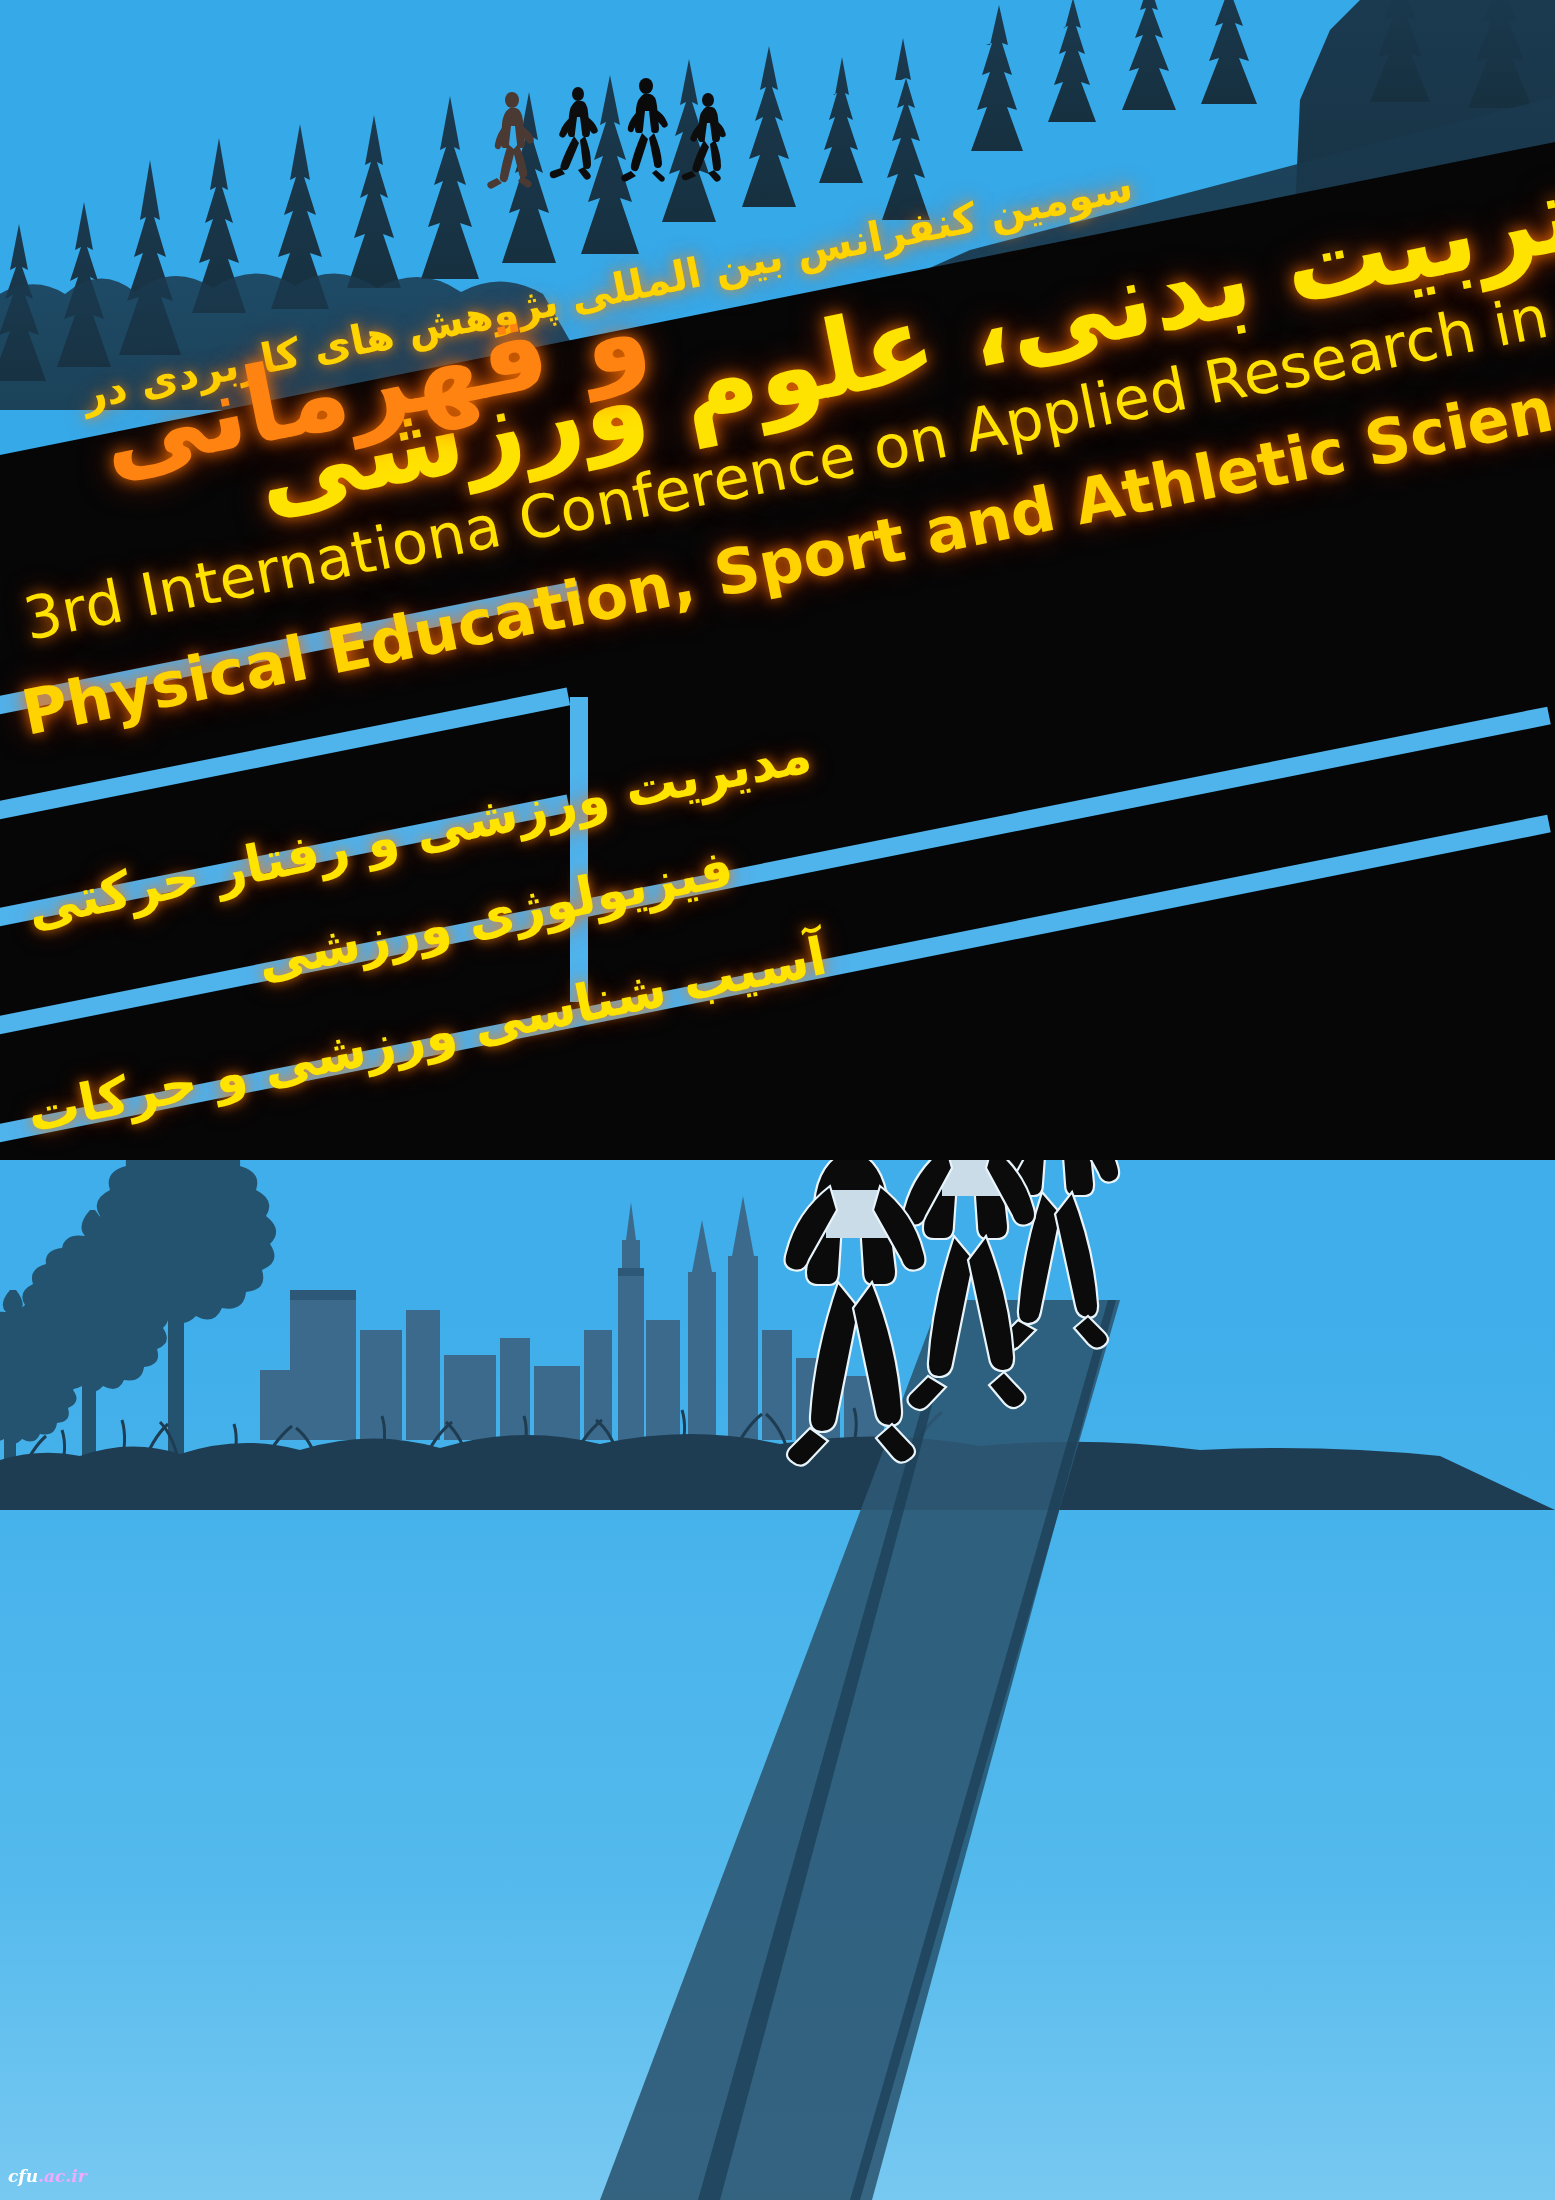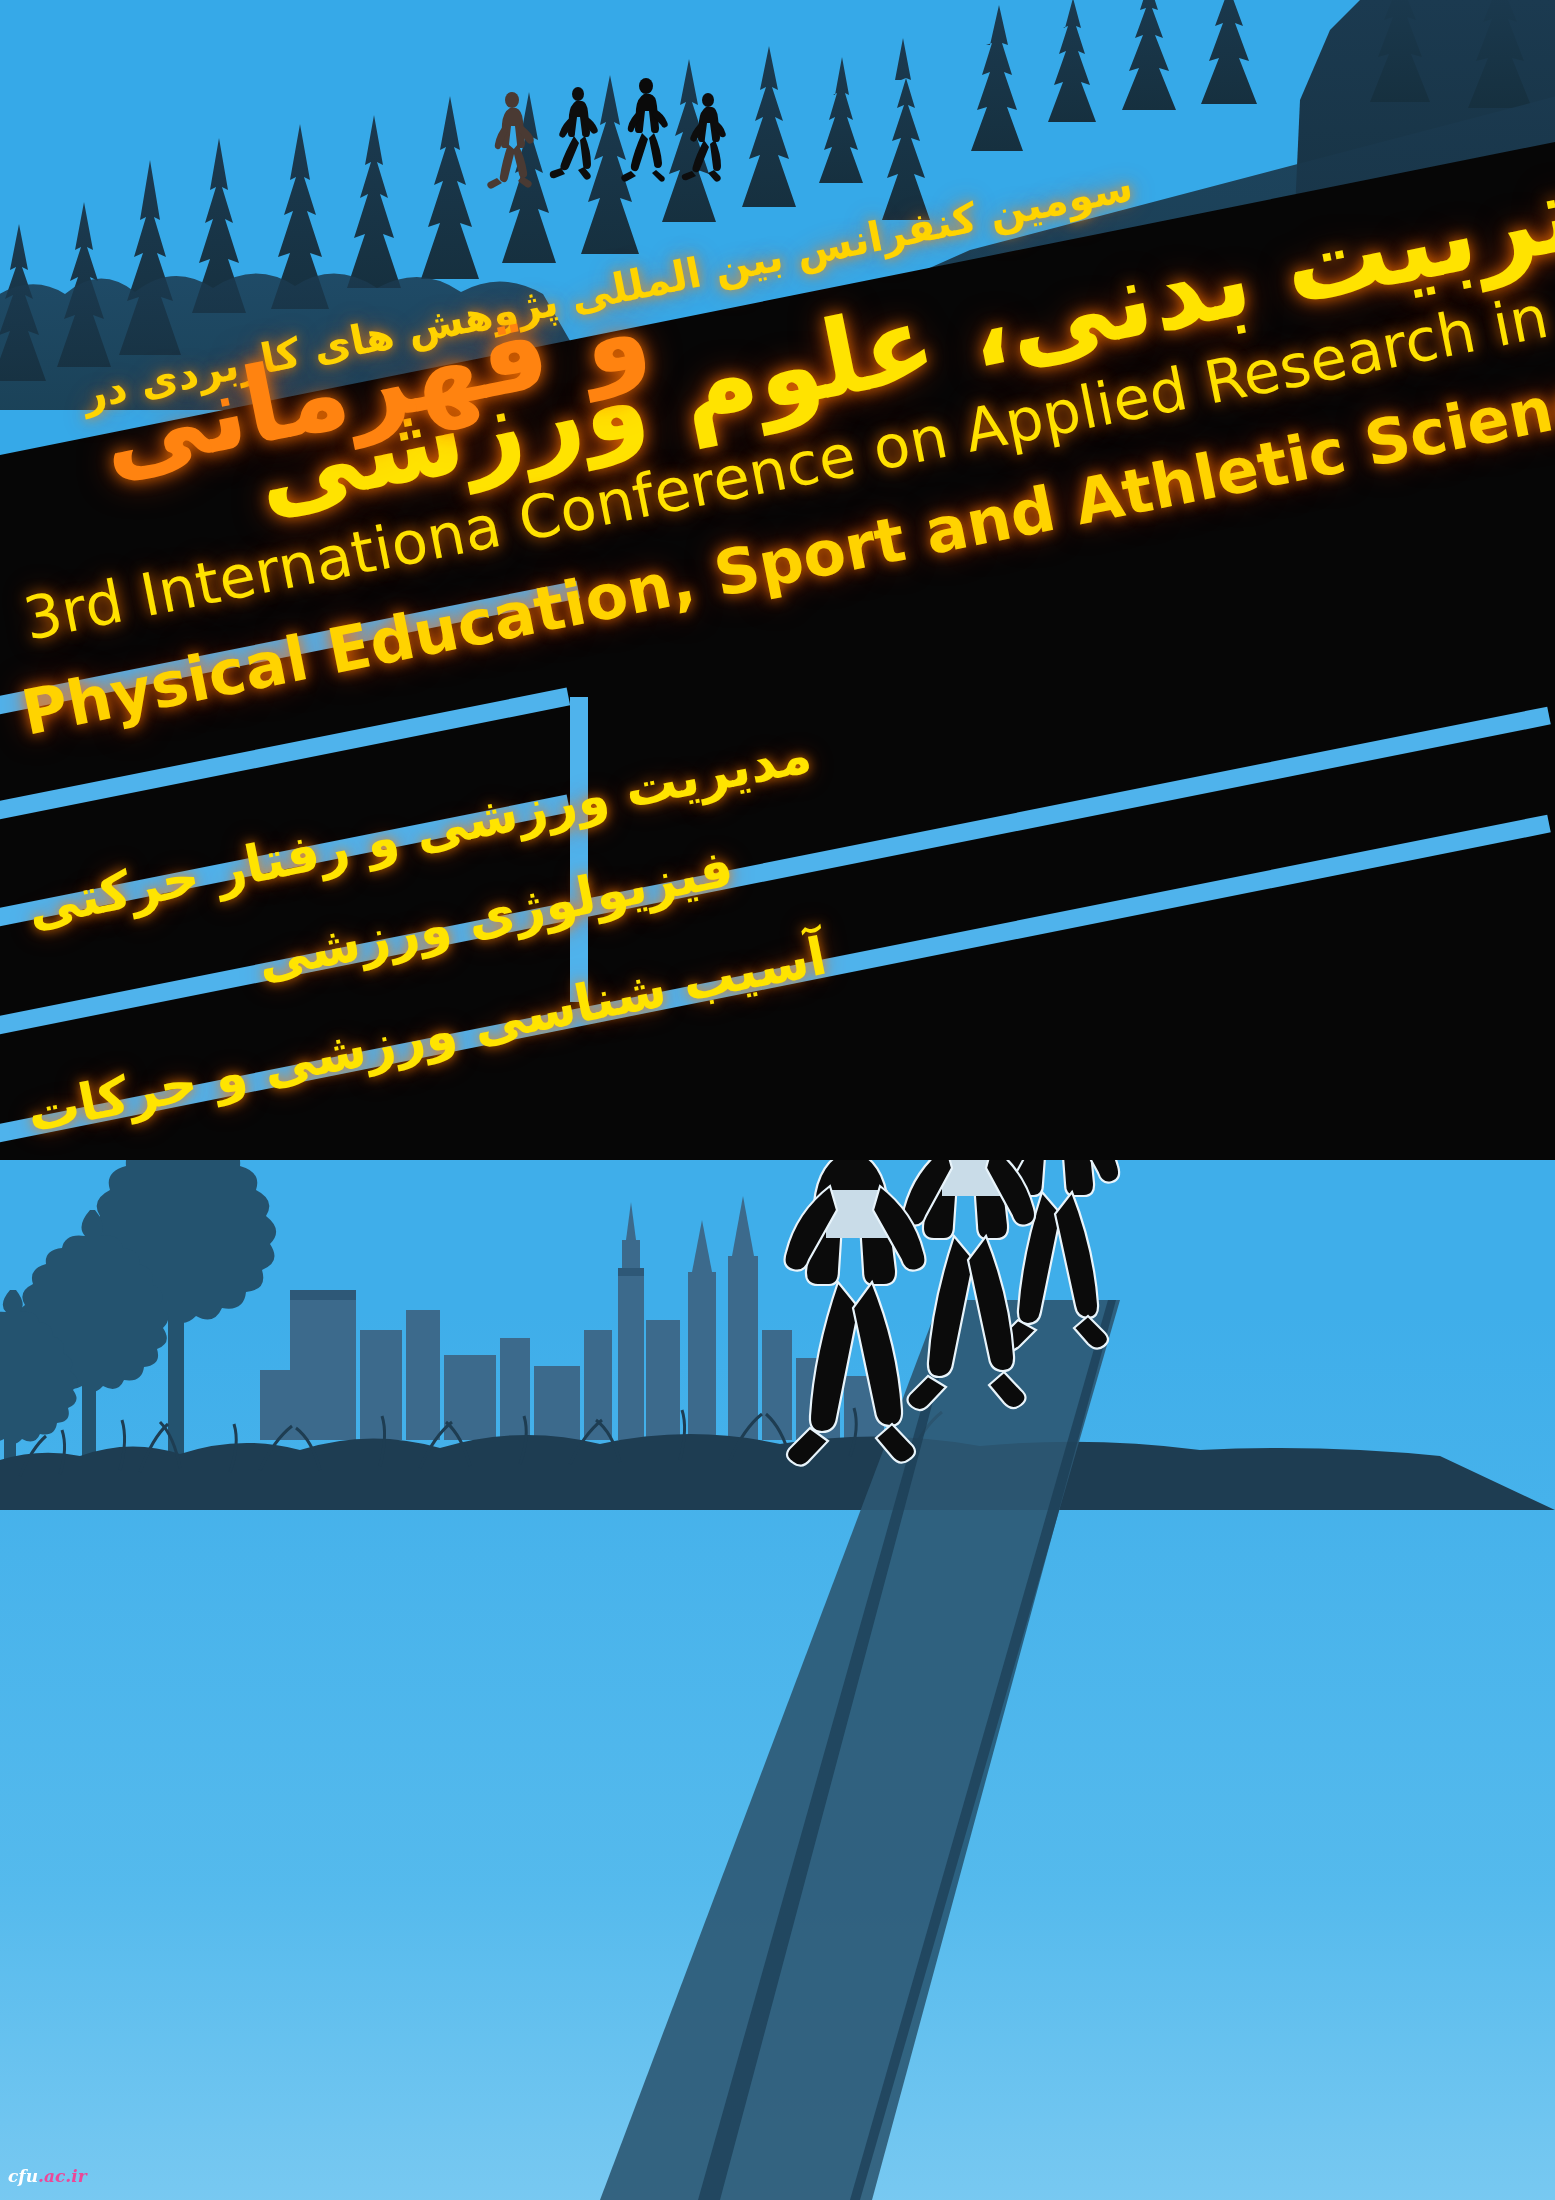--- a/index.html
+++ b/index.html
@@ -110,21 +110,21 @@
   .runners-main { position:absolute; left:770px; top:1020px; width:560px; height:520px; }
   .runners-main svg { width:100%; height:100%; display:block; }
 
   
   .watermark {
     position:absolute; left:8px; bottom:14px;
     font-family:"DejaVu Serif", serif;
     font-size:17px; font-weight:700; font-style:italic;
     color:#ffffff; letter-spacing:0px; z-index:50;
   }
-  .watermark .dom { color:#ec4899; }
+  .watermark .dom { color:#f0abfc; }
 </style>
 </head>
 <body>
 
 <div id="poster">
 
   <div class="sky-top"></div>
 
   <div class="treeline">
     <svg viewBox="0 0 1590 420" preserveAspectRatio="none">

